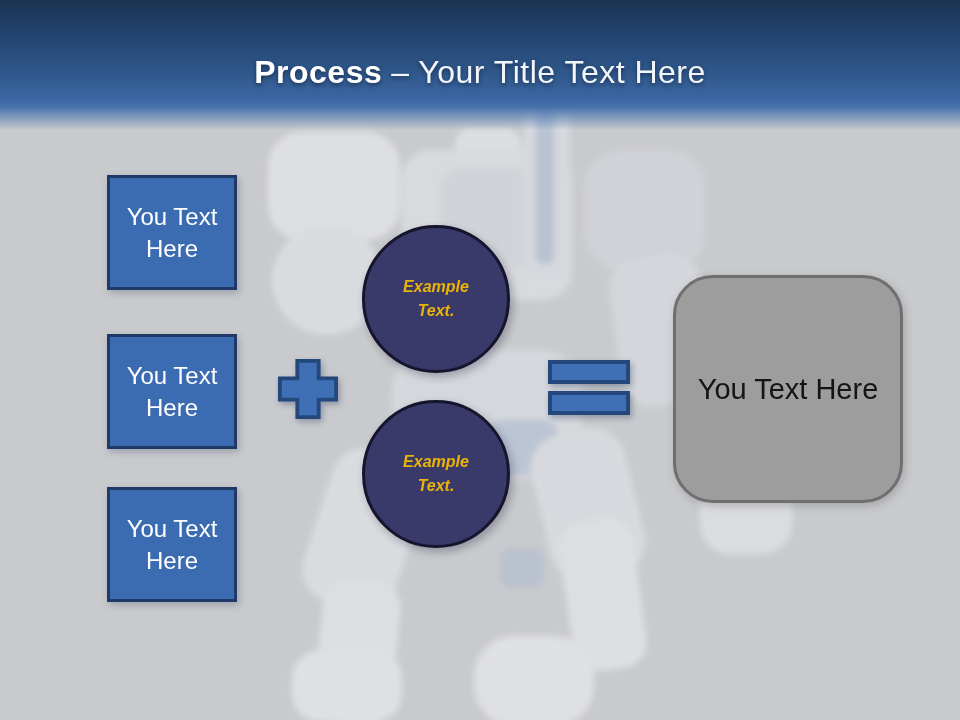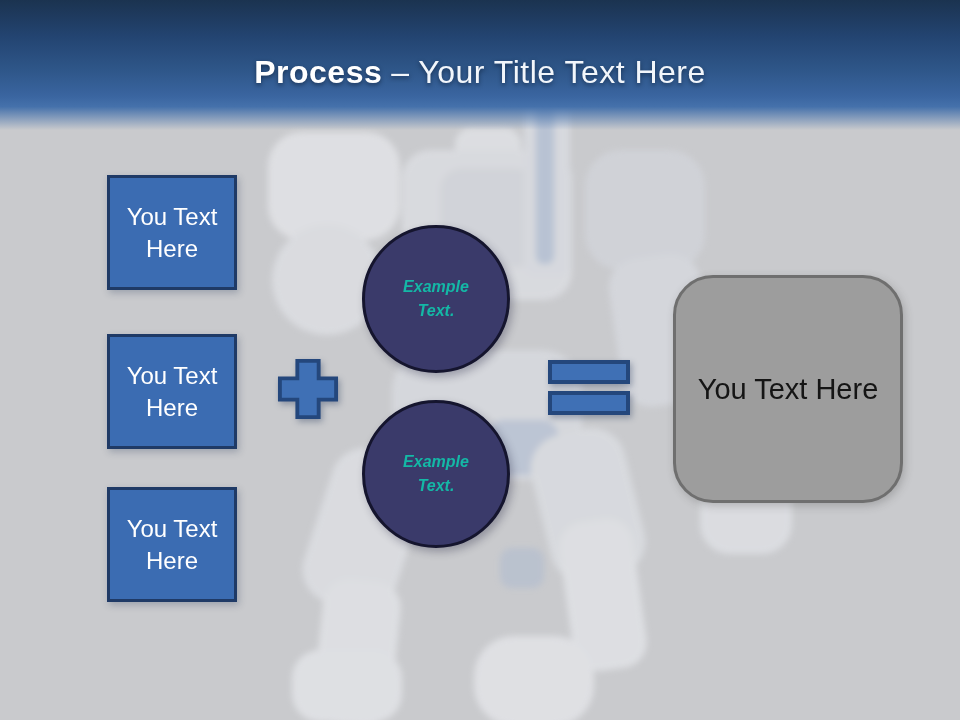--- a/index.html
+++ b/index.html
@@ -34,21 +34,21 @@
     display:flex;align-items:center;justify-content:center;
     color:#ffffff;font-size:24px;line-height:1.3;text-align:center;
     box-shadow:2px 3px 7px rgba(25,45,80,.25);
   }
   .pbox .inner{width:112px;}
   .pbox.b1{top:175px;} .pbox.b2{top:334px;} .pbox.b3{top:487px;}
   .circle{
     position:absolute;left:362px;width:148px;height:148px;box-sizing:border-box;
     border-radius:50%;background:#3a3a6a;border:3px solid #15152e;
     display:flex;align-items:center;justify-content:center;
-    color:#14b8a6;font-weight:bold;font-style:italic;font-size:16px;
+    color:#eab308;font-weight:bold;font-style:italic;font-size:16px;
     text-align:center;line-height:1.5;
     box-shadow:3px 4px 9px rgba(20,20,50,.3);
   }
   .circle .inner{width:96px;}
   .circle.c1{top:225px;} .circle.c2{top:400px;}
   .op{position:absolute;filter:drop-shadow(2px 3px 3px rgba(30,50,85,.35));}
   .op.plus{left:277px;top:358px;}
   .op.equals{left:548px;top:360px;}
   .result{
     position:absolute;left:673px;top:275px;width:230px;height:228px;box-sizing:border-box;

